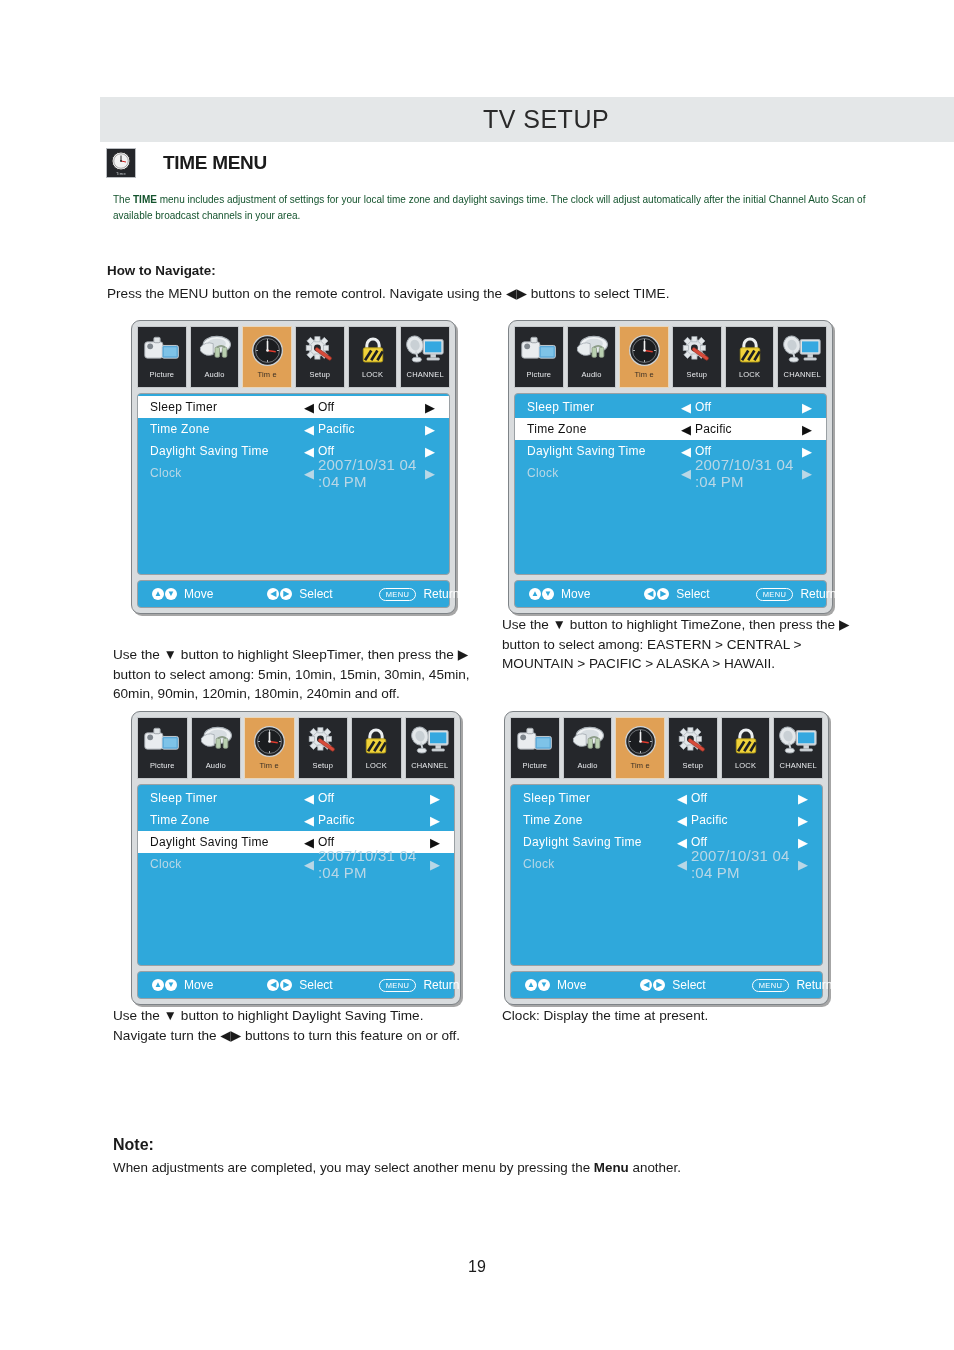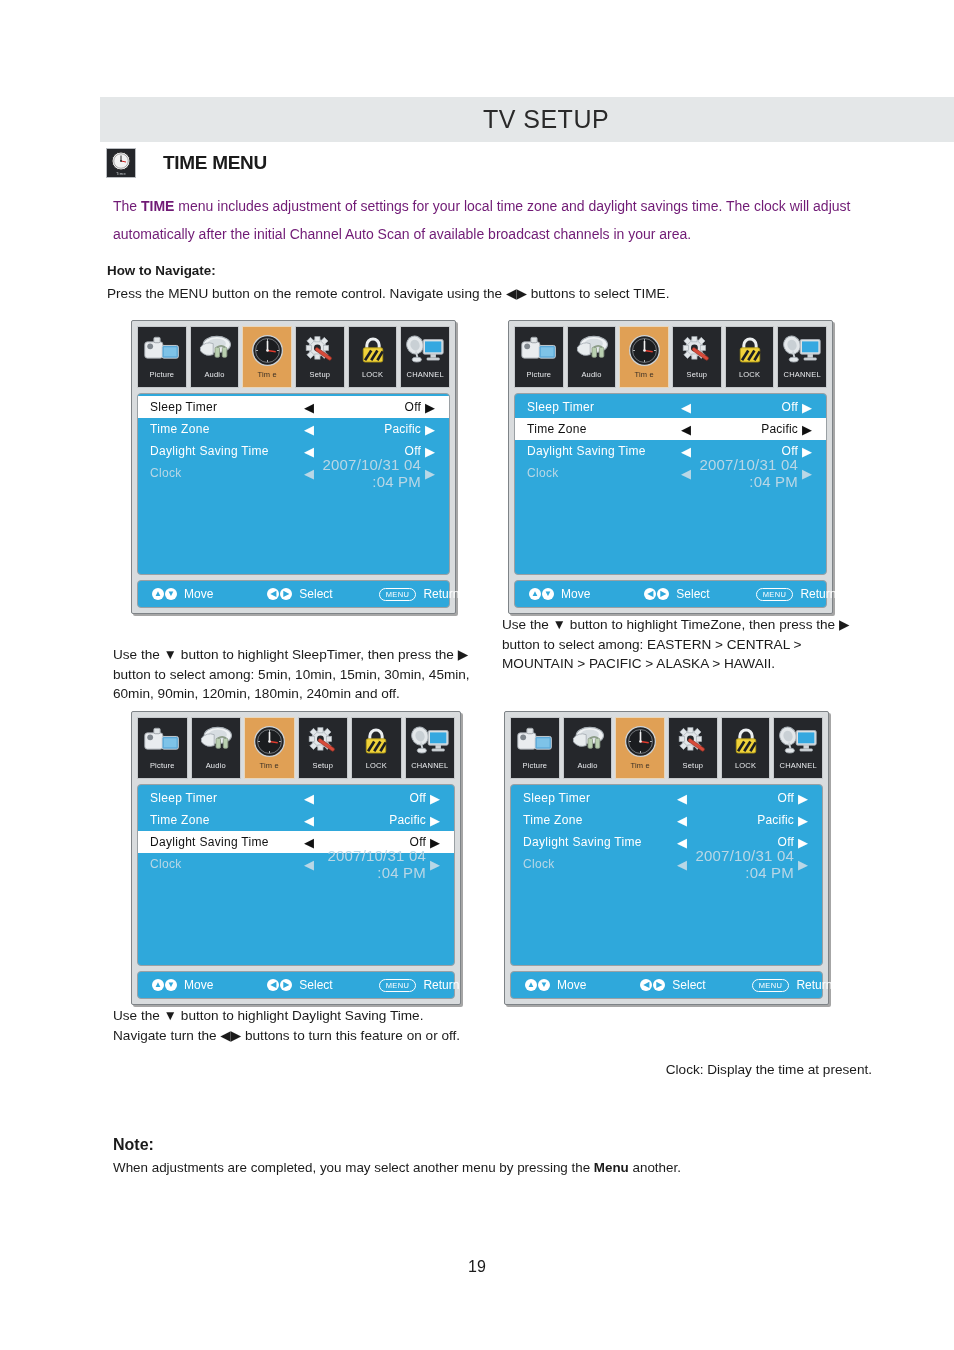--- a/index.html
+++ b/index.html
@@ -72,23 +72,23 @@
     line-height: 5px;
     letter-spacing: 0.3px;
   }
 
   
   .intro {
     position: absolute;
     left: 113px;
     top: 192px;
     width: 770px;
-    font-size: 14px;
-    line-height: 28px;
-    color: #701a75;
+    font-size: 10px;
+    line-height: 16px;
+    color: #14532d;
   }
   .how-label {
     position: absolute;
     left: 107px;
     top: 263px;
     font-size: 13.4px;
     font-weight: bold;
     color: #1b1b1b;
   }
   .how-text {
@@ -99,21 +99,21 @@
     font-size: 13.6px;
     line-height: 19px;
     color: #1b1b1b;
   }
 
   
   .osd {
     position: absolute;
     background: #d9dcde;
     border: 1px solid #7e8387;
-    border-radius: 2px;
+    border-radius: 9px;
     box-sizing: border-box;
     padding: 5px;
     box-shadow: 2px 2px 0 rgba(0,0,0,0.35);
   }
   .osd-iconbar {
     display: flex;
     gap: 3px;
     justify-content: space-between;
   }
   .osd-icon {
@@ -162,21 +162,21 @@
     align-items: center;
     color: #ffffff;
     font-size: 12px;
     padding: 0 10px 0 12px;
     box-sizing: border-box;
   }
   .osd-row.highlight { background: #ffffff; color: #101010; }
   .osd-row.dim { color: #b9d7e6; }
   .osd-row .rl { flex: 0 0 auto; width: 150px; letter-spacing: 0.3px; }
   .osd-row .arrow-l { flex: 0 0 auto; width: 18px; text-align: center; font-size: 13px; }
-  .osd-row .rv { flex: 1 1 auto; text-align: right; letter-spacing: 0.2px; }
+  .osd-row .rv { flex: 1 1 auto; text-align: left; letter-spacing: 0.2px; }
   .osd-row .arrow-r { flex: 0 0 auto; width: 18px; text-align: center; font-size: 13px; }
   .osd-row .rv.small { font-size: 15px; }
 
   .osd-foot {
     margin-top: 5px;
     background: #2fa8db;
     border: 1px solid #9aa0a4;
     border-radius: 4px;
     height: 28px;
     display: flex;
@@ -840,20 +840,20 @@
         <span class="menu-pill">MENU</span>
         <span>Return</span>
       </div>
     </div>
   </div>
   </div>
 
 <div class="caption" style="left:113px; top:615px; width:360px;margin-top:30px;">Use the ▼ button to highlight SleepTimer, then press the ▶ button to select among: 5min, 10min, 15min, 30min, 45min, 60min, 90min, 120min, 180min, 240min and off.</div>
 <div class="caption" style="left:502px; top:615px; width:370px;">Use the ▼ button to highlight TimeZone, then press the ▶ button to select among: EASTERN &gt; CENTRAL &gt; MOUNTAIN &gt; PACIFIC &gt; ALASKA &gt; HAWAII.</div>
 <div class="caption" style="left:113px; top:1006px; width:350px;">Use the ▼ button to highlight Daylight Saving Time. Navigate turn the ◀▶ buttons to turn this feature on or off.</div>
-<div class="caption" style="left:502px; top:1060px; width:370px;text-align:right;">Clock: Display the time at present.</div>
+<div class="caption" style="left:502px; top:1006px; width:370px;">Clock: Display the time at present.</div>
 
 <div class="note-label">Note:</div>
 <div class="note-text">
   <span>When adjustments are completed, you may select another menu by pressing the </span><b>Menu</b><span> another.</span>
 </div>
 
 <div class="page-num">19</div>
 
 </body></html>

